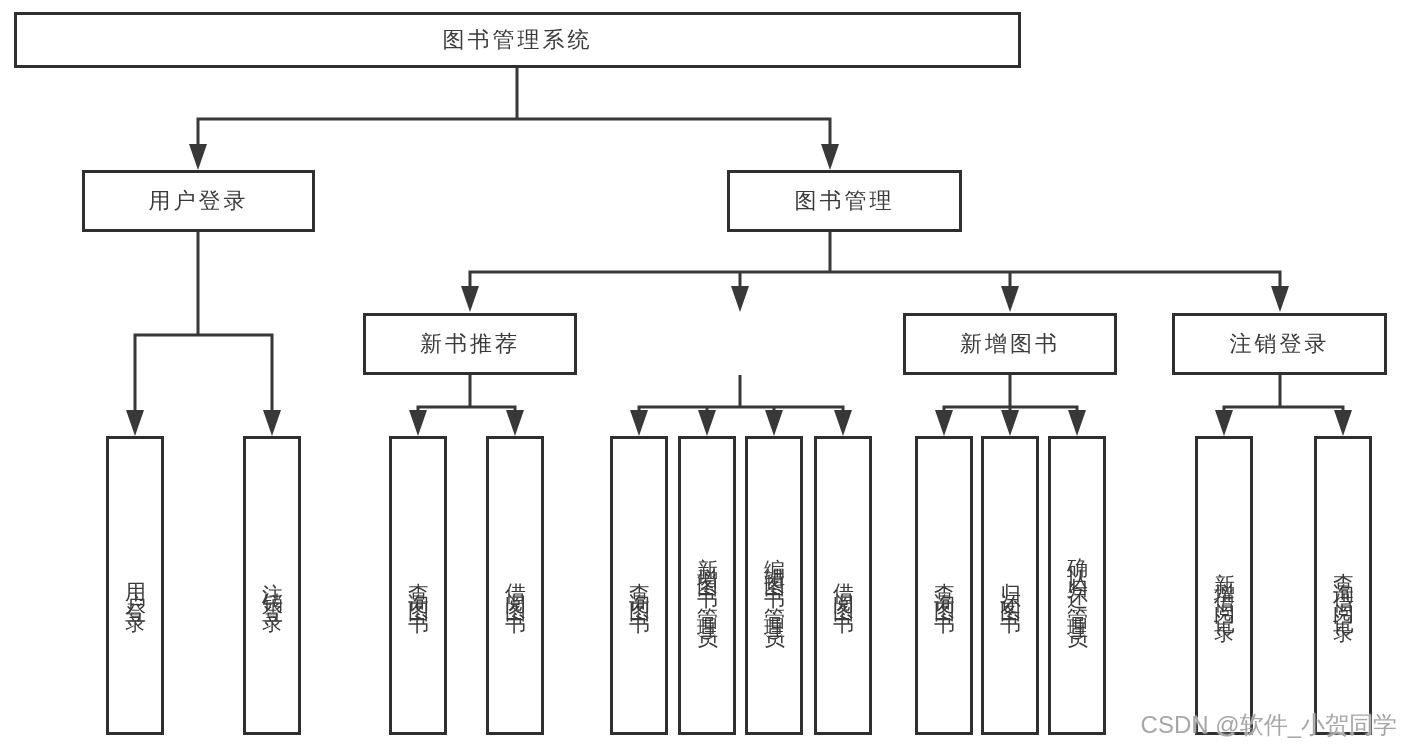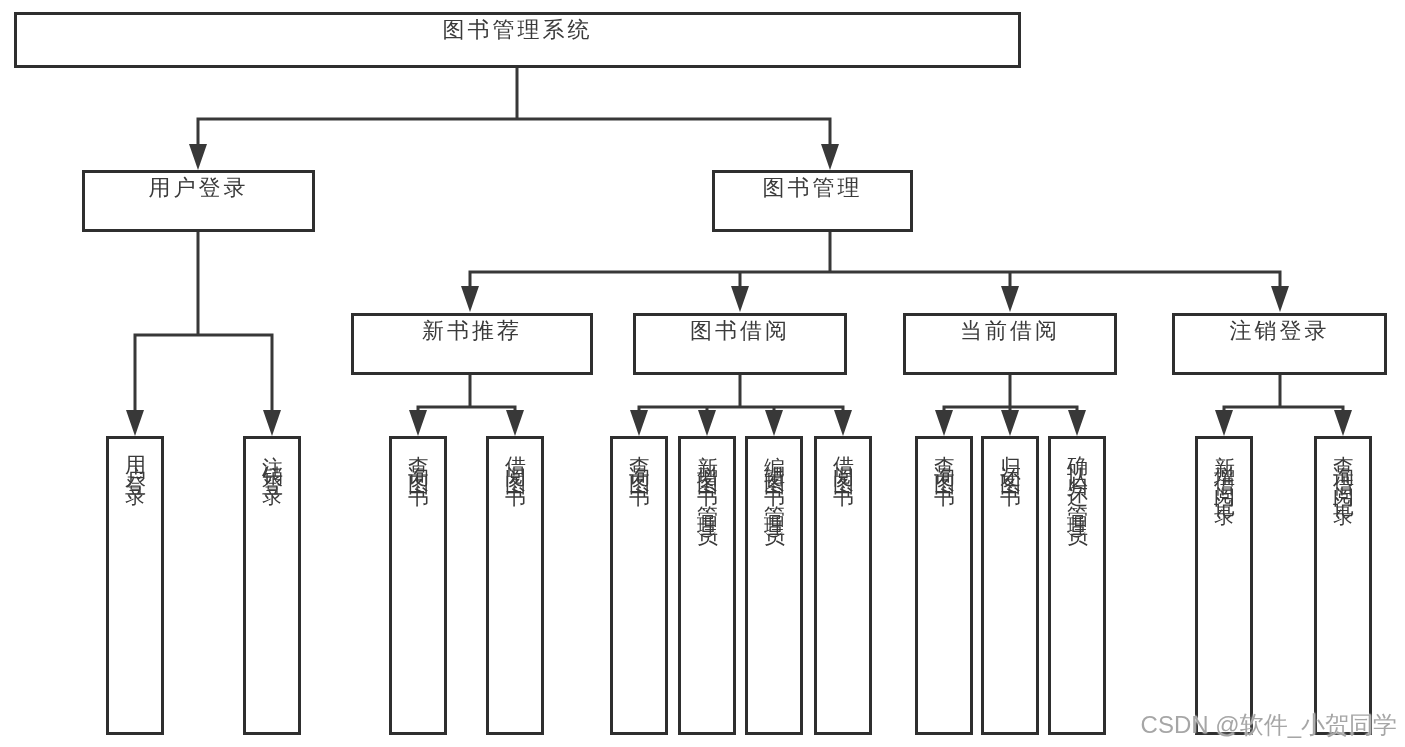--- a/index.html
+++ b/index.html
@@ -12,21 +12,21 @@
     overflow:hidden;
   }
   .wires{position:absolute;left:0;top:0;width:1405px;height:747px;z-index:0;}
   .wires path{stroke:#383838;stroke-width:3;fill:none;}
   .wires polygon{fill:#383838;stroke:none;}
   .box{
     position:absolute;
     box-sizing:border-box;
     background:#ffffff;
     border:3px solid #2f2f2f;
-    display:flex;justify-content:center;
+    display:flex;align-items:center;justify-content:center;
     z-index:1;
   }
   .hlabel{font-size:22px;letter-spacing:3px;white-space:nowrap;}
   .vbox .vlabel{
     writing-mode:vertical-rl;
     text-orientation:mixed;
     font-size:21px;
     letter-spacing:10px;
     line-height:1;
     white-space:nowrap;
@@ -84,32 +84,29 @@
     <polygon points="1334,410 1352,410 1343,436"></polygon>
   </svg>
 
   <div class="box" style="left:14px;top:12px;width:1007px;height:56px">
     <span class="hlabel">图书管理系统</span>
   </div>
 
   <div class="box" style="left:82px;top:170px;width:233px;height:62px">
     <span class="hlabel">用户登录</span>
   </div>
-  <div class="box" style="left:712px;top:170px;width:201px;height:62px">
+  <div class="box" style="left:727px;top:170px;width:235px;height:62px">
     <span class="hlabel">图书管理</span>
   </div>
 
-  <div class="box" style="left:351px;top:313px;width:242px;height:62px">
+  <div class="box" style="left:363px;top:313px;width:214px;height:62px">
     <span class="hlabel">新书推荐</span>
   </div>
-  <div class="box" style="left:633px;top:313px;width:214px;height:62px">
-    <span class="hlabel">图书借阅</span>
-  </div>
   <div class="box" style="left:903px;top:313px;width:214px;height:62px">
-    <span class="hlabel">当前借阅</span>
+    <span class="hlabel">新增图书</span>
   </div>
   <div class="box" style="left:1172px;top:313px;width:215px;height:62px">
     <span class="hlabel">注销登录</span>
   </div>
 
   <div class="box vbox" style="left:106px;top:436px;width:58px;height:299px">
     <span class="vlabel">用户登录</span>
   </div>
   <div class="box vbox" style="left:243px;top:436px;width:58px;height:299px">
     <span class="vlabel">注销登录</span>

